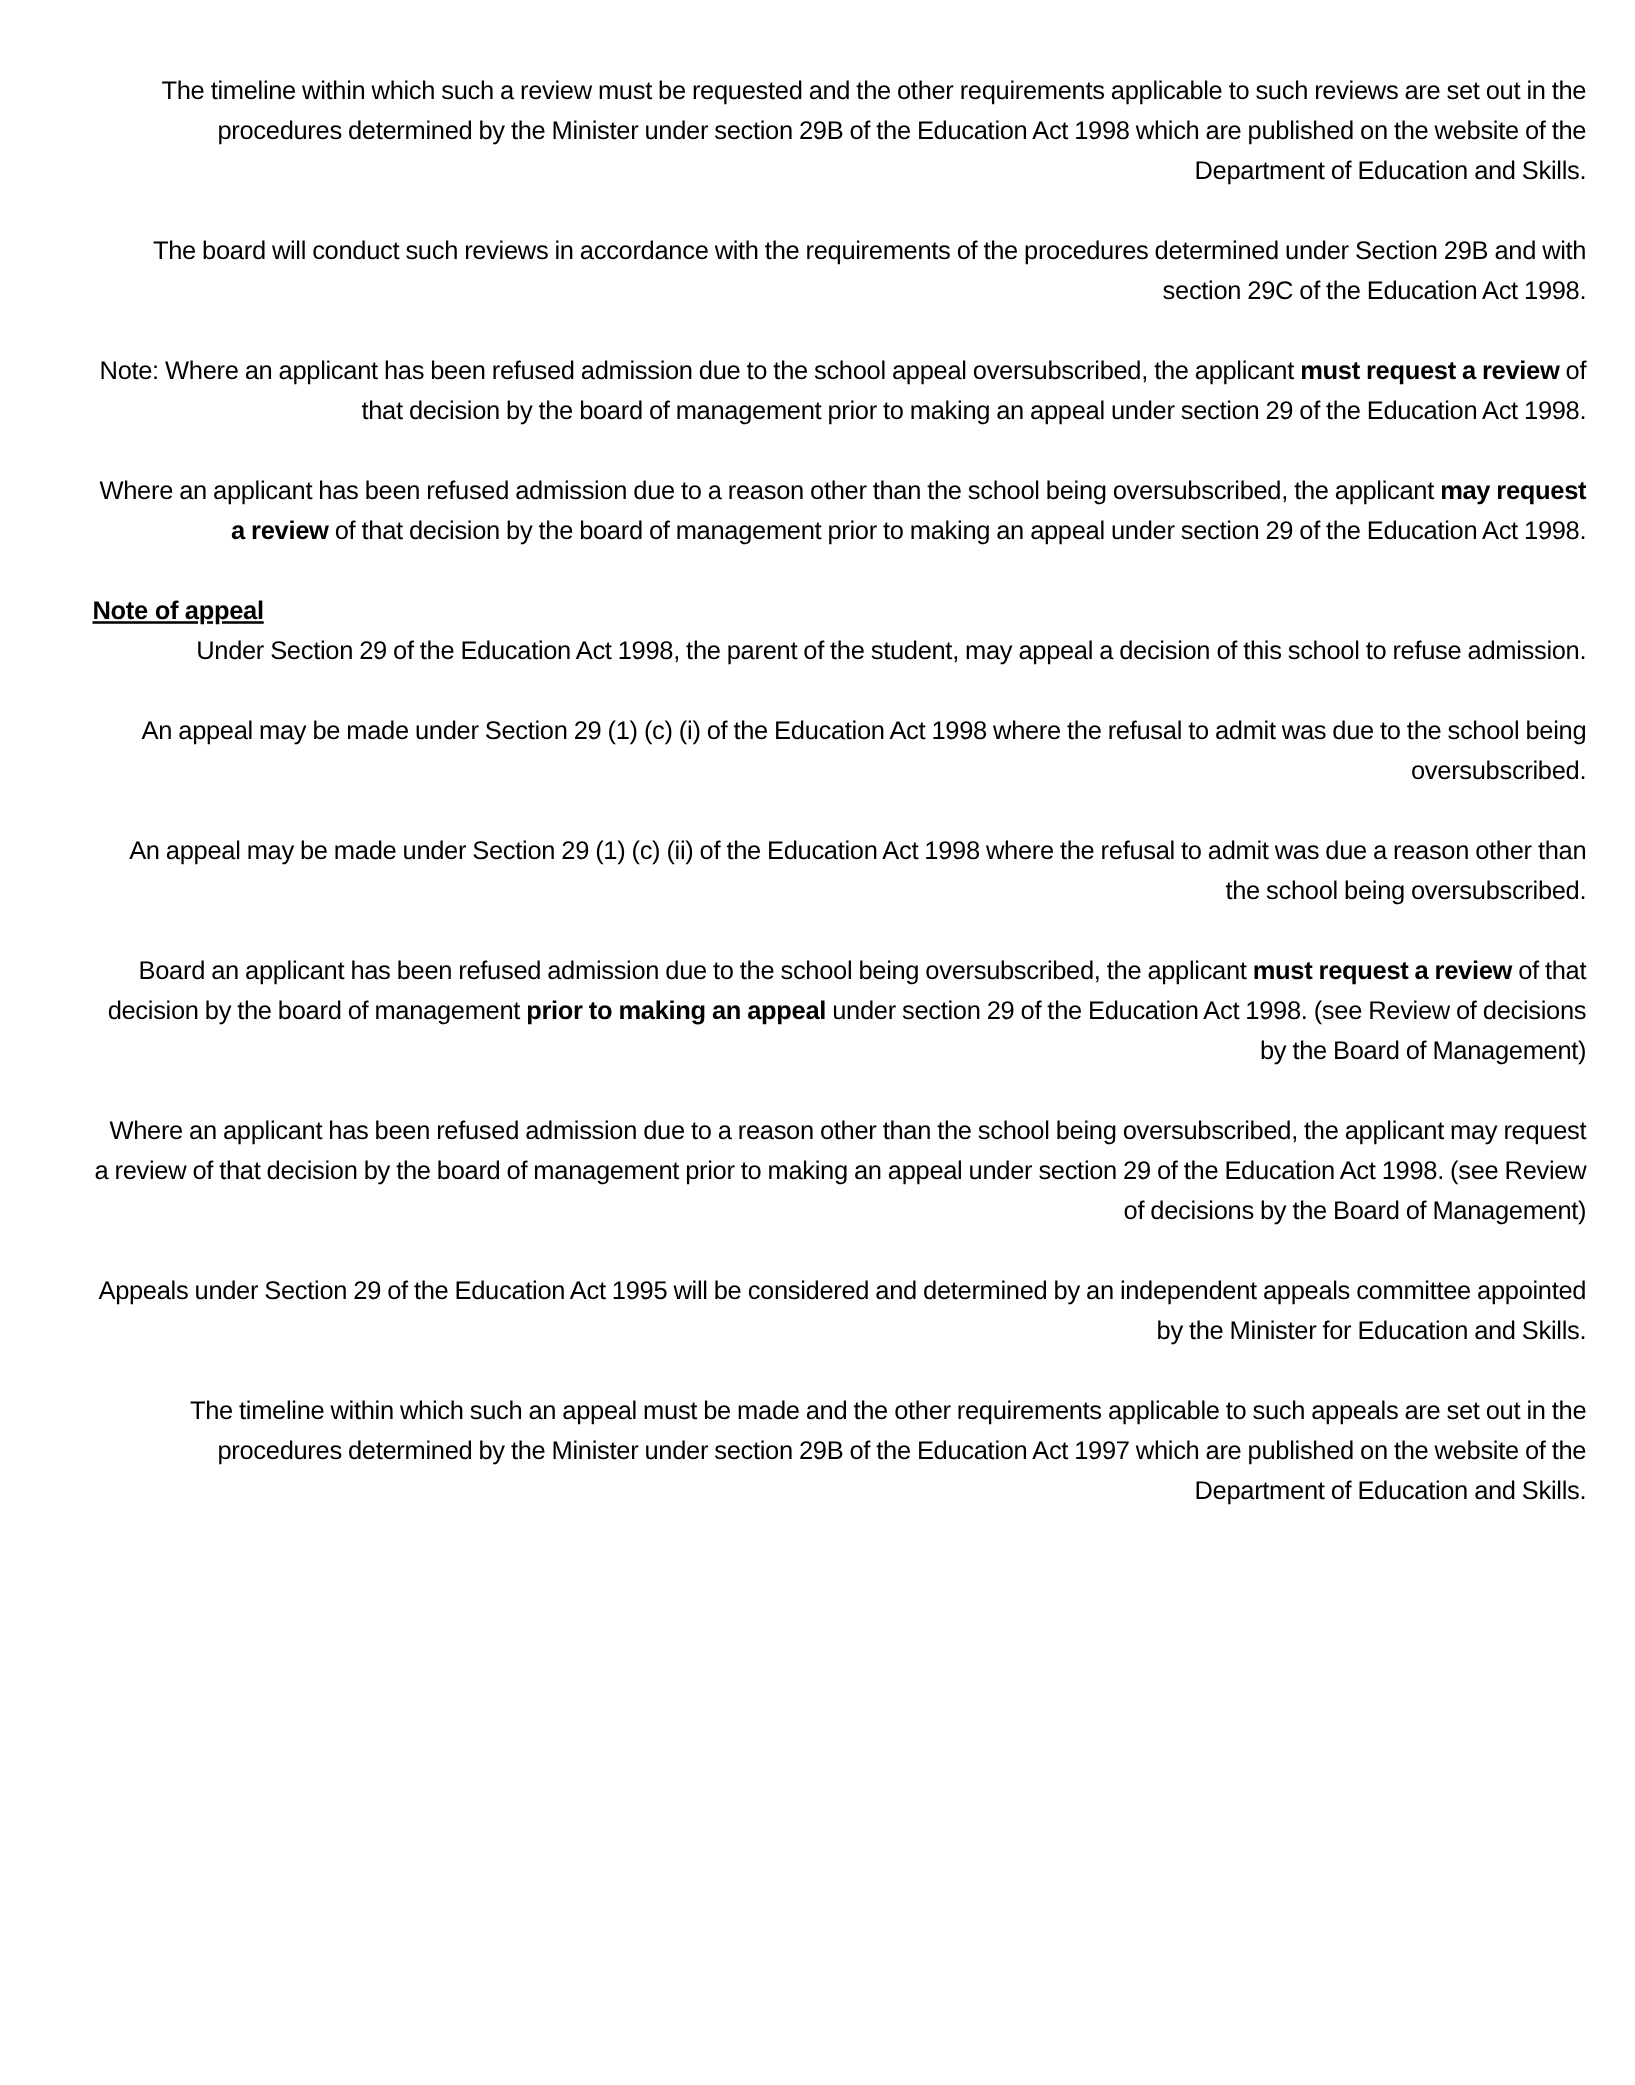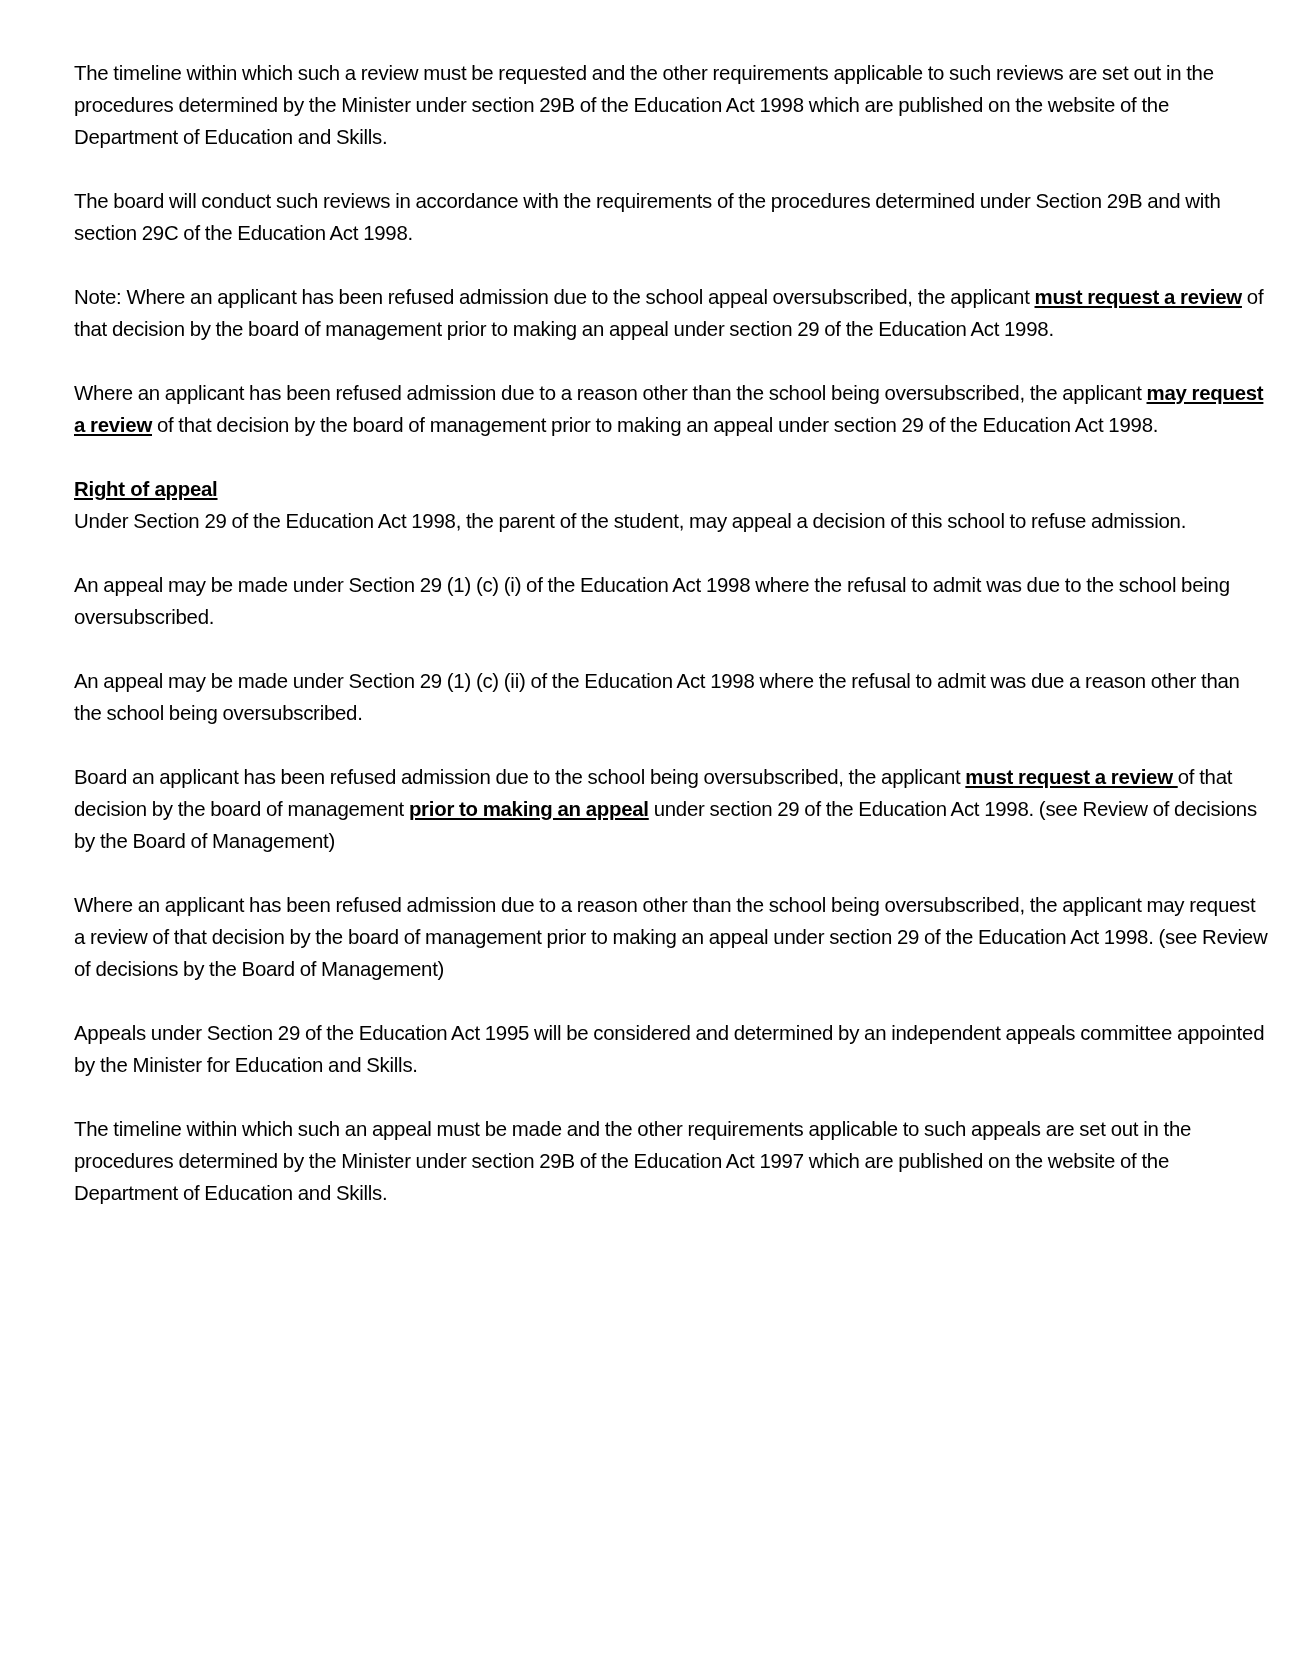--- a/index.html
+++ b/index.html
@@ -20,50 +20,50 @@
       left: 74px;
       top: 57px;
       width: 1195px;
     }
     .para {
       margin: 0 0 32px 0;
       font-size: 20.4px;
       line-height: 32px;
       letter-spacing: -0.25px;
       word-spacing: -0.5px;
+      text-align: right;
     }
     .para.tight { margin-bottom: 0; }
     .heading {
       margin: 0;
       font-size: 20.4px;
       line-height: 32px;
       font-weight: bold;
       text-decoration: underline;
       letter-spacing: -0.25px;
     }
     .em {
       font-weight: bold;
-      text-decoration: underline;
     }
   </style>
 </head>
 <body>
 
 <div class="page">
 
   <p class="para">The timeline within which such a review must be requested and the other requirements applicable to such reviews are set out in the procedures determined by the Minister under section 29B of the Education Act 1998 which are published on the website of the Department of Education and Skills.</p>
 
   <p class="para">The board will conduct such reviews in accordance with the requirements of the procedures determined under Section 29B and with section 29C of the Education Act 1998.</p>
 
   <p class="para"><span>Note: Where an applicant has been refused admission due to the school appeal oversubscribed, the applicant </span><span class="em">must request a review</span><span> of that decision by the board of management prior to making an appeal under section 29 of the Education Act 1998.</span></p>
 
   <p class="para"><span>Where an applicant has been refused admission due to a reason other than the school being oversubscribed, the applicant </span><span class="em">may request a review</span><span> of that decision by the board of management prior to making an appeal under section 29 of the Education Act 1998.</span></p>
 
   <section>
-    <h2 class="heading">Right of appeal</h2>
+    <h2 class="heading">Note of appeal</h2>
 
     <p class="para">Under Section 29 of the Education Act 1998, the parent of the student, may appeal a decision of this school to refuse admission.</p>
 
     <p class="para">An appeal may be made under Section 29 (1) (c) (i) of the Education Act 1998 where the refusal to admit was due to the school being oversubscribed.</p>
 
     <p class="para">An appeal may be made under Section 29 (1) (c) (ii) of the Education Act 1998 where the refusal to admit was due a reason other than the school being oversubscribed.</p>
 
     <p class="para"><span>Board an applicant has been refused admission due to the school being oversubscribed, the applicant </span><span class="em">must request a review </span><span>of that decision by the board of management </span><span class="em">prior to making an appeal</span><span> under section 29 of the Education Act 1998. (see Review of decisions by the Board of Management)</span></p>
 
     <p class="para">Where an applicant has been refused admission due to a reason other than the school being oversubscribed, the applicant may request a review of that decision by the board of management prior to making an appeal under section 29 of the Education Act 1998. (see Review of decisions by the Board of Management)</p>

